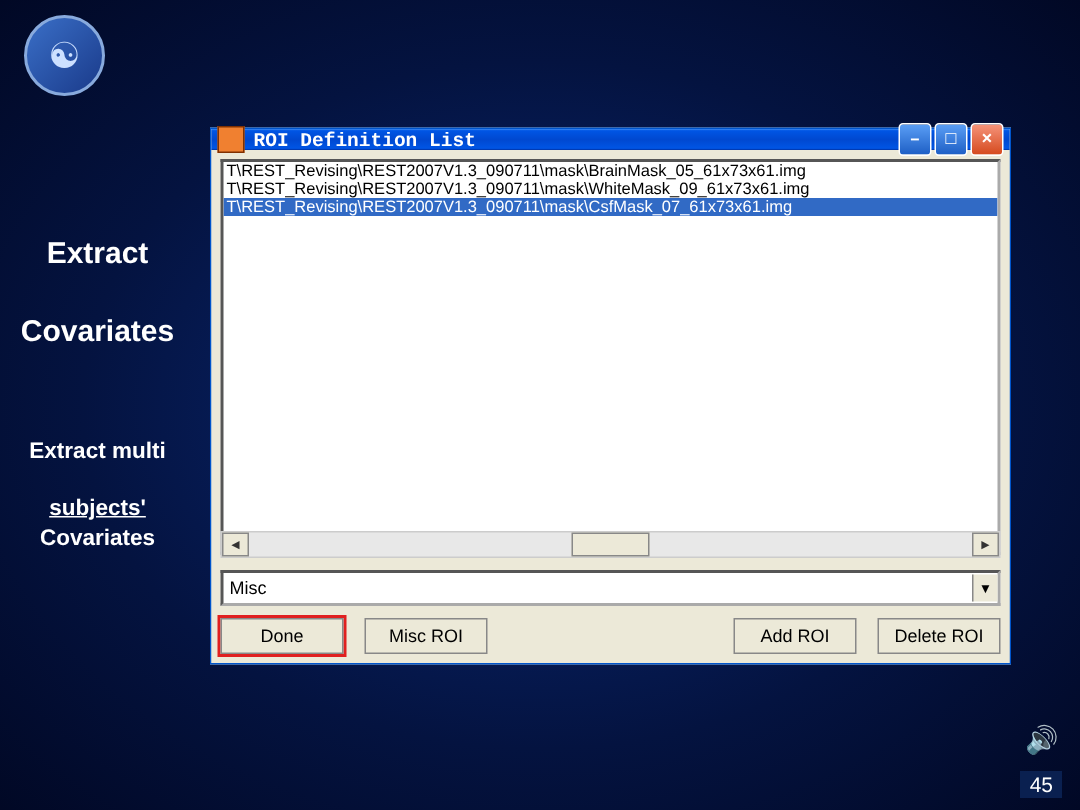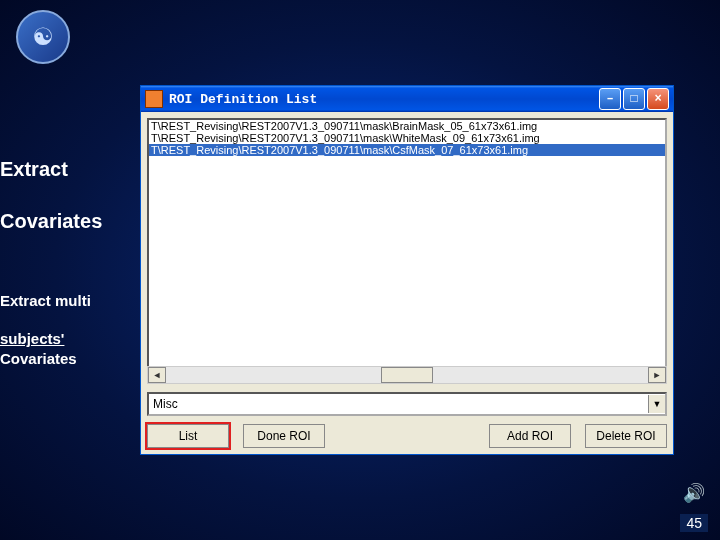--- a/index.html
+++ b/index.html
@@ -21,35 +21,36 @@
     background: linear-gradient(135deg,#3a6fc7,#1a3a8a);
     border: 2px solid #88aadd;
     display:flex;align-items:center;justify-content:center;
     font-size:24px;
     color:#cce0ff;
   }
   .sidetext {
     position: absolute;
     left: 0;
     width: 130px;
+    text-align: center;
     color: #fff;
   }
   .sidetext.big { font-size: 20px; font-weight: bold; }
   .sidetext.small { font-size: 15px; font-weight: bold; }
   .window {
     position: absolute;
     top: 85px;
     left: 140px;
     width: 532px;
     background: #ece9d8;
     border: 1px solid #0055cc;
     box-shadow: 0 0 0 3px #ece9d8 inset;
   }
   .titlebar {
-    height: 26px;
+    height: 14px;
     background: linear-gradient(to bottom, #3f8cf3 0%, #0055e5 8%, #0048d0 50%, #0055e5 92%, #0030a0 100%);
     display: flex;
     align-items: center;
     padding: 0 4px;
     color: #fff;
     font-weight: bold;
     font-size: 13px;
     font-family: "Courier New", monospace;
   }
   .titlebar .ticon {
@@ -171,24 +172,24 @@
       <div class="sb-arrow">◄</div>
       <div class="sb-thumb"></div>
       <div class="sb-arrow">►</div>
     </div>
     <div class="combo">
       <span class="val">Misc</span>
       <div class="drop">▼</div>
     </div>
     <div class="buttonrow">
       <div class="btn red-hi">
-          <span>List</span>
+          <span>Done</span>
         </div>
       <div class="btn">
-          <span>Done ROI</span>
+          <span>Misc ROI</span>
         </div>
       <div class="spacer2"></div>
       <div class="btn">
           <span>Add ROI</span>
         </div>
       <div class="btn">
           <span>Delete ROI</span>
         </div>
     </div>
   </div>

